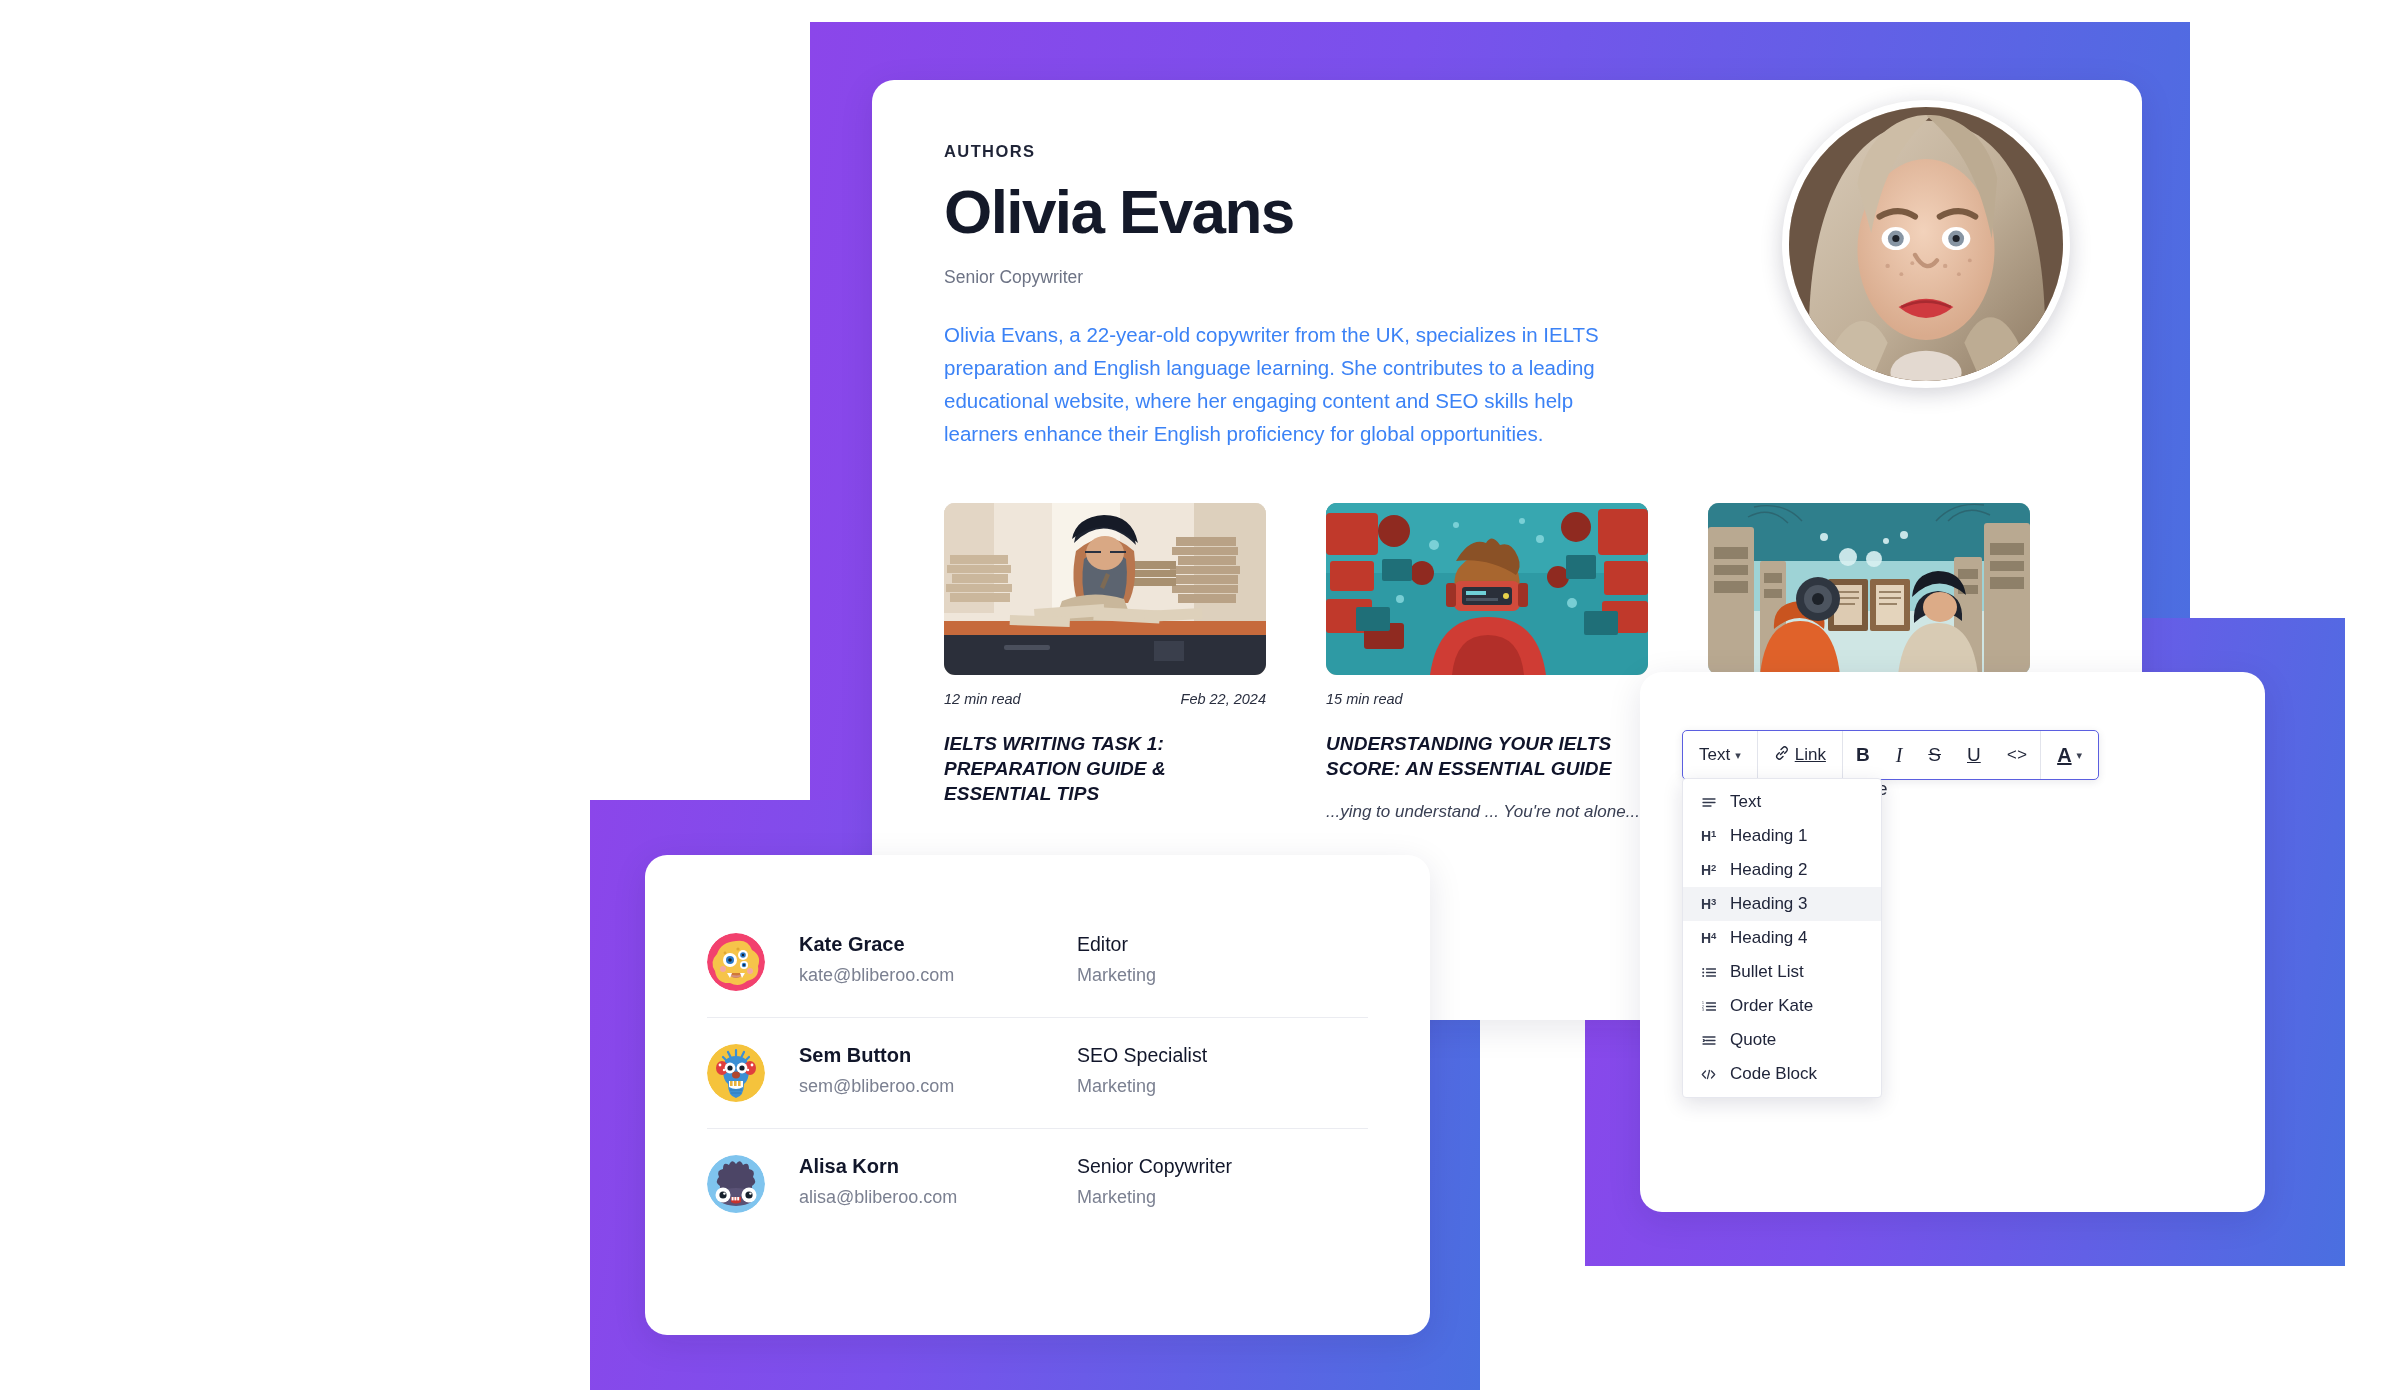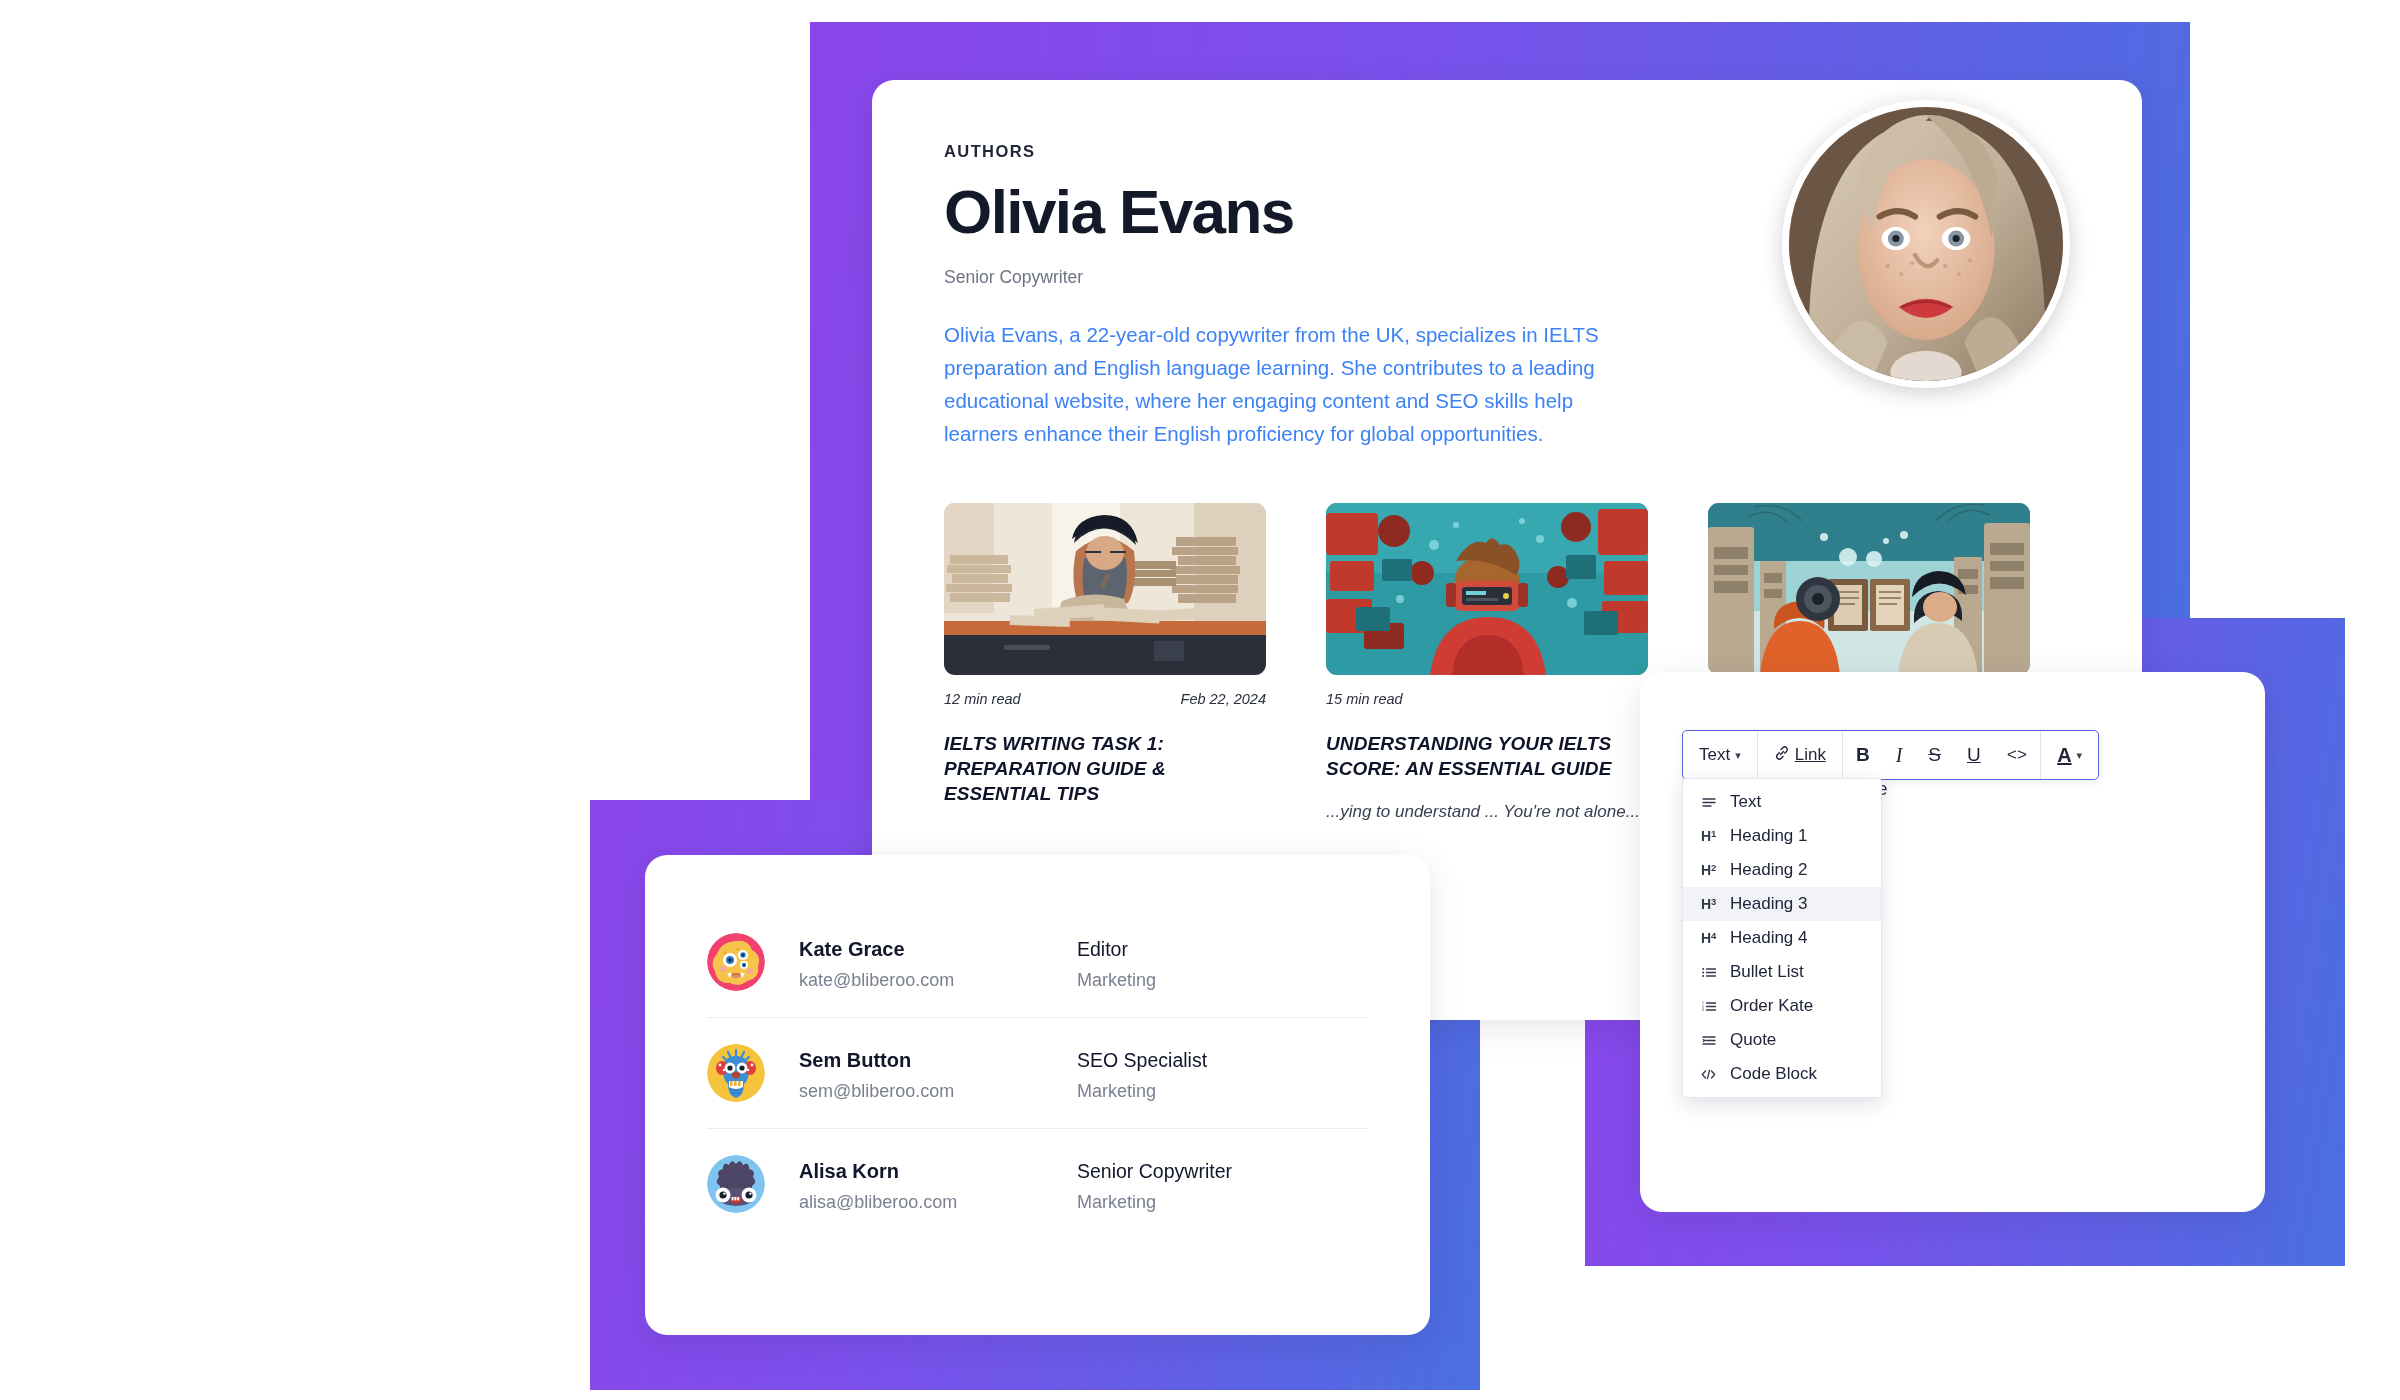--- a/index.html
+++ b/index.html
@@ -69,21 +69,21 @@
     font-size: 19px; font-weight: bold; color: #10142a;
     letter-spacing: .1px; line-height: 1.32; margin-top: 24px;
     text-transform: uppercase;
   }
   .article-excerpt {
     font-size: 17px; color: #3a4054; line-height: 1.55; margin-top: 18px;
   }
 
   
   .team-inner { padding: 52px 62px; }
-  .team-row { display: flex; align-items: flex-end; padding: 26px 0; }
+  .team-row { display: flex; align-items: flex-start; padding: 26px 0; }
   .team-row + .team-row { border-top: 1px solid #ebecf1; }
   .team-av {
     width: 58px; height: 58px; border-radius: 50%; flex: 0 0 58px;
     margin-right: 34px; position: relative; overflow: hidden;
   }
   .team-id { flex: 0 0 278px; }
   .team-name { font-size: 20px; font-weight: bold; color: #11162a; }
   .team-mail { font-size: 18px; color: #7b8091; margin-top: 9px; }
   .team-job { flex: 1; }
   .team-title { font-size: 19.5px; color: #11162a; }

